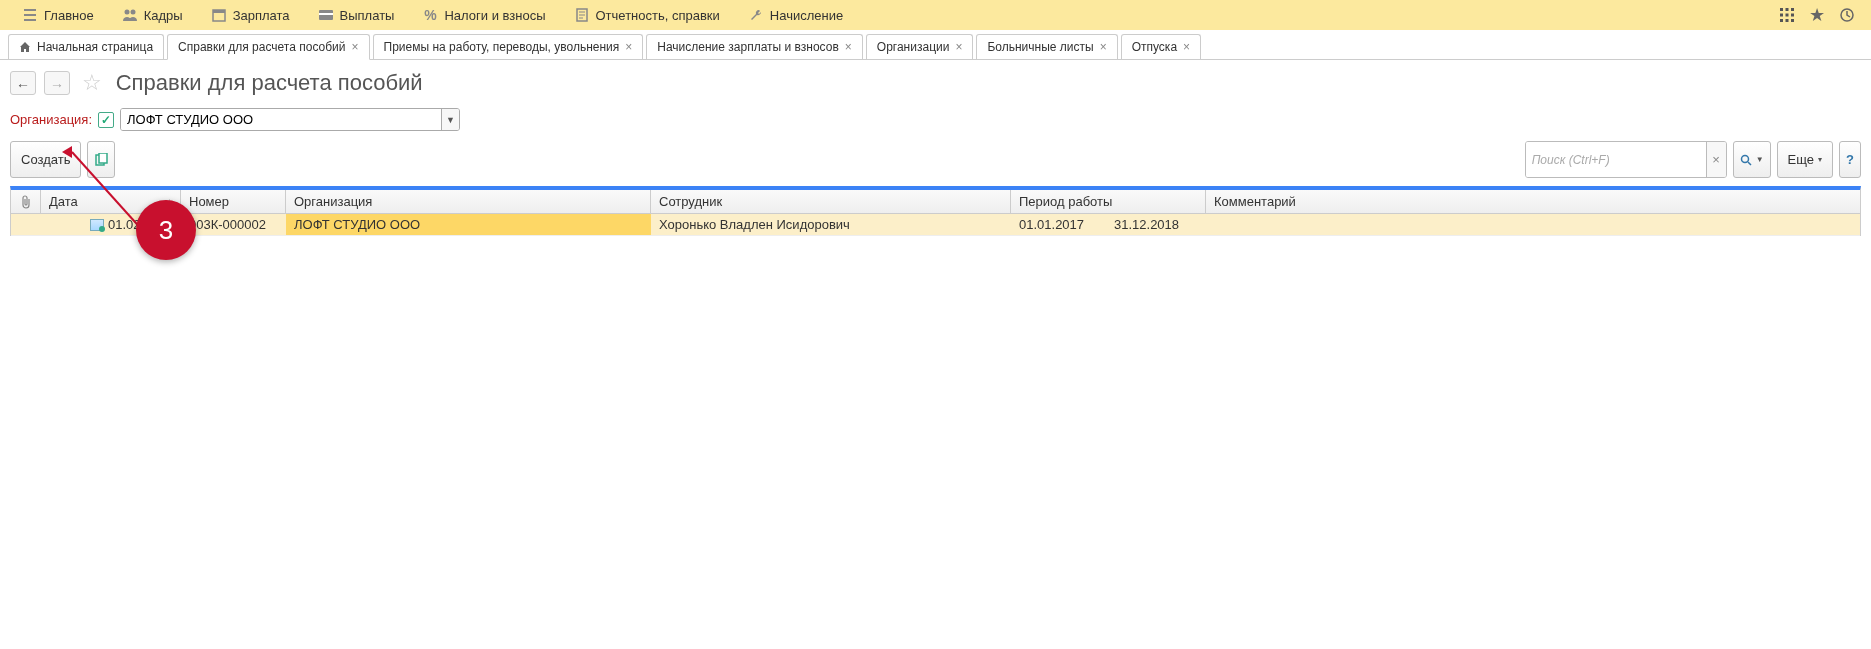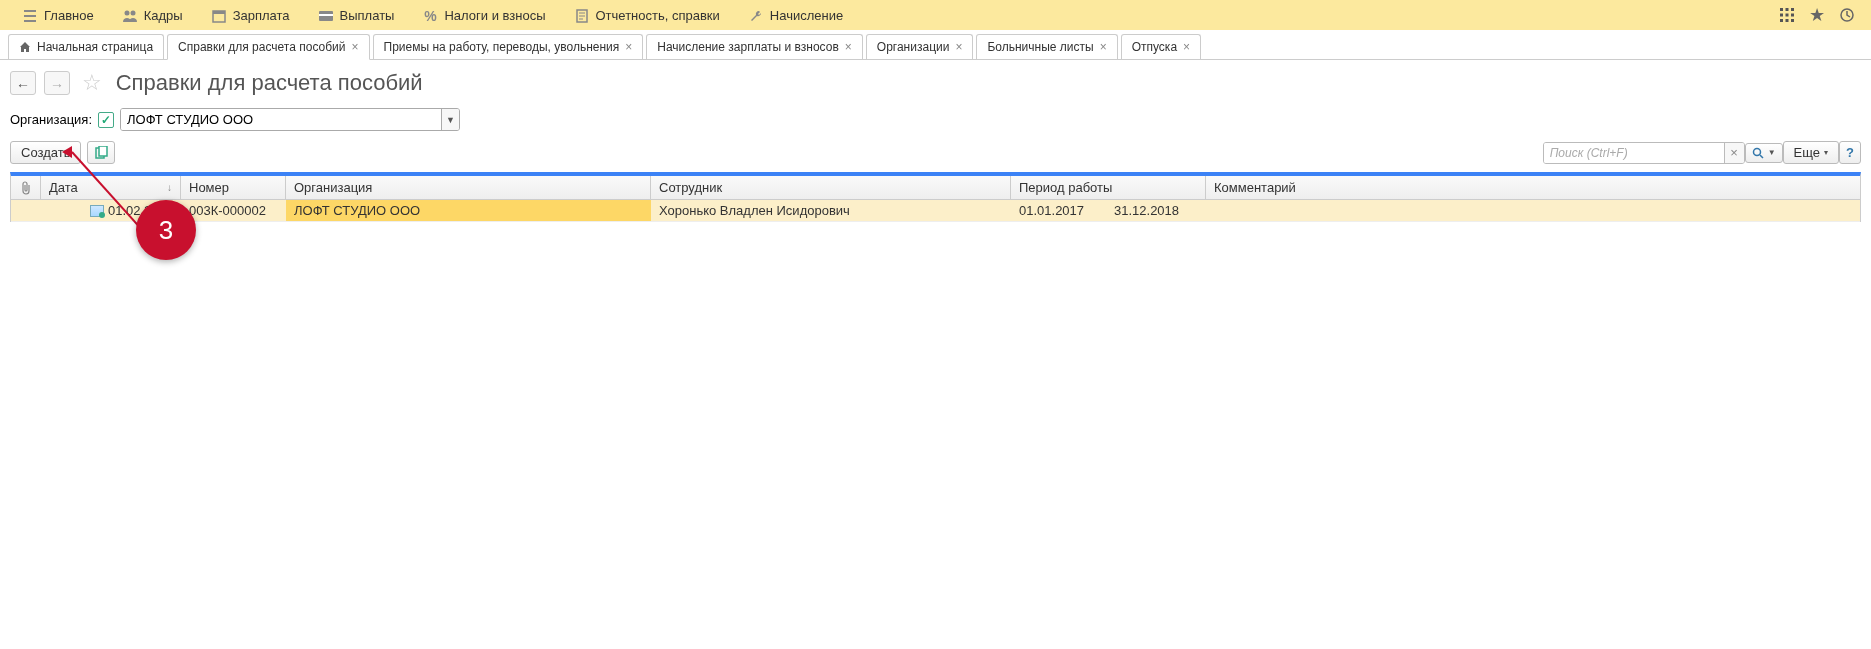--- a/index.html
+++ b/index.html
@@ -1,53 +1,53 @@
 <!DOCTYPE html>
 <html><head>
 <meta charset="utf-8">
 <style>
   * { box-sizing: border-box; margin: 0; padding: 0; }
   body { font-family: Arial, sans-serif; font-size: 13px; color: #333; background: #fff; width: 1871px; }
   
   
   .topbar { background: #fce99e; height: 30px; display: flex; align-items: center; padding: 0 8px; justify-content: space-between; }
   .topbar-left { display: flex; align-items: center; gap: 0; }
-  .menu-item { display: flex; gap: 6px; padding: 8px 14px; height: 30px; cursor: pointer; }
+  .menu-item { display: flex; align-items: center; gap: 6px; padding: 0 14px; height: 30px; cursor: pointer; }
   .menu-icon { width: 16px; height: 16px; display: flex; align-items: center; justify-content: center; color: #888; font-size: 14px; }
   .topbar-right { display: flex; align-items: center; gap: 10px; padding-right: 6px;}
   .topbar-right .ticon { width: 20px; height: 20px; display:flex; align-items:center; justify-content:center; cursor:pointer; color:#666;}
   
   
   .tabsrow { background: #fff; border-bottom: 1px solid #ccc; height: 30px; display: flex; align-items: stretch; padding-left: 8px; }
   .tab { border: 1px solid #ccc; border-bottom: none; margin-top: 4px; margin-right: 3px; padding: 12px 10px; display: flex; align-items: center; gap: 6px; background: #fff; border-radius: 3px 3px 0 0; cursor: pointer; font-size: 12px; color: #333; position: relative; }
   .tab.active { background: #fff; font-weight: normal; border-bottom: 1px solid #fff; margin-bottom: -1px; }
   .tab .close { color: #888; font-size: 12px; cursor: pointer; }
   .tab .home-icon { color: #666; }
   
   
   .titlebar { display: flex; align-items: center; gap: 8px; padding: 10px 10px 6px 10px; }
   .navbtn { border: 1px solid #ccc; background: #f7f7f7; width: 26px; height: 24px; display: flex; align-items: center; justify-content: center; cursor: pointer; border-radius: 3px; font-size: 14px; color: #555;}
   .navbtn.right { color: #aaa; }
   .star-outline { font-size: 22px; color: #ccc; cursor: pointer; margin-left: 4px;}
   .page-title { font-size: 22px; color: #555; margin-left: 6px; }
   
   
   .filterrow { display: flex; align-items: center; gap: 6px; padding: 6px 10px; }
-  .filter-label { font-size: 13px; color: #000000; }
+  .filter-label { font-size: 13px; color: #b91c1c; }
   .checkbox { width: 16px; height: 16px; border: 1px solid #4a8; display: flex; align-items: center; justify-content: center; color: #2a7; font-size: 12px; font-weight: bold; cursor: pointer; border-radius: 2px;}
   .combo { display: flex; align-items: stretch; border: 1px solid #aaa; border-radius: 3px; overflow: hidden; }
   .combo input { border: none; padding: 3px 6px; width: 320px; font-size: 13px; outline: none; }
   .combo .dd { border-left: 1px solid #aaa; width: 18px; display: flex; align-items: center; justify-content: center; background: #f7f7f7; cursor: pointer; font-size: 9px; color: #555;}
   
   
   .toolbar { display: flex; align-items: center; justify-content: space-between; padding: 4px 10px; }
   .toolbar-left { display: flex; gap: 6px; }
-  .btn { border: 1px solid #bbb; background: linear-gradient(#fff,#eee); padding: 3px 10px; border-radius: 3px; cursor: pointer; font-size: 13px; display:flex; align-items:center; gap:4px;}
+  .btn { border: 1px solid #bbb; background: linear-gradient(#fff,#eee); padding: 10px 10px; border-radius: 3px; cursor: pointer; font-size: 13px; display:flex; align-items:center; gap:4px;}
   .btn.icon-only { padding: 3px 6px; }
-  .toolbar-right { display: flex; align-items: center; }
+  .toolbar-right { display: flex; gap: 6px; }
   .searchbox { display:flex; border:1px solid #bbb; border-radius:3px; overflow:hidden;}
   .searchbox input { border:none; padding: 3px 6px; width: 180px; font-size: 12px; outline:none; color:#333;}
   .searchbox input::placeholder { color:#aaa; font-style: italic;}
   .searchbox .clear { border-left:1px solid #bbb; width:20px; display:flex; align-items:center; justify-content:center; cursor:pointer; color:#888; background:#f7f7f7;}
   
   
   .table-wrap { border-top: 4px solid #3b82f6; margin: 4px 10px 0 10px; border-left:1px solid #ccc; border-right:1px solid #ccc;}
   .thead { display: flex; background: linear-gradient(#fafafa,#eee); border-bottom: 1px solid #ccc; }
   .th { padding: 4px 8px; border-right: 1px solid #ccc; font-size: 13px; color: #333; display:flex; align-items:center; }
   .col-attach { width: 30px; justify-content:center; color:#888;}

